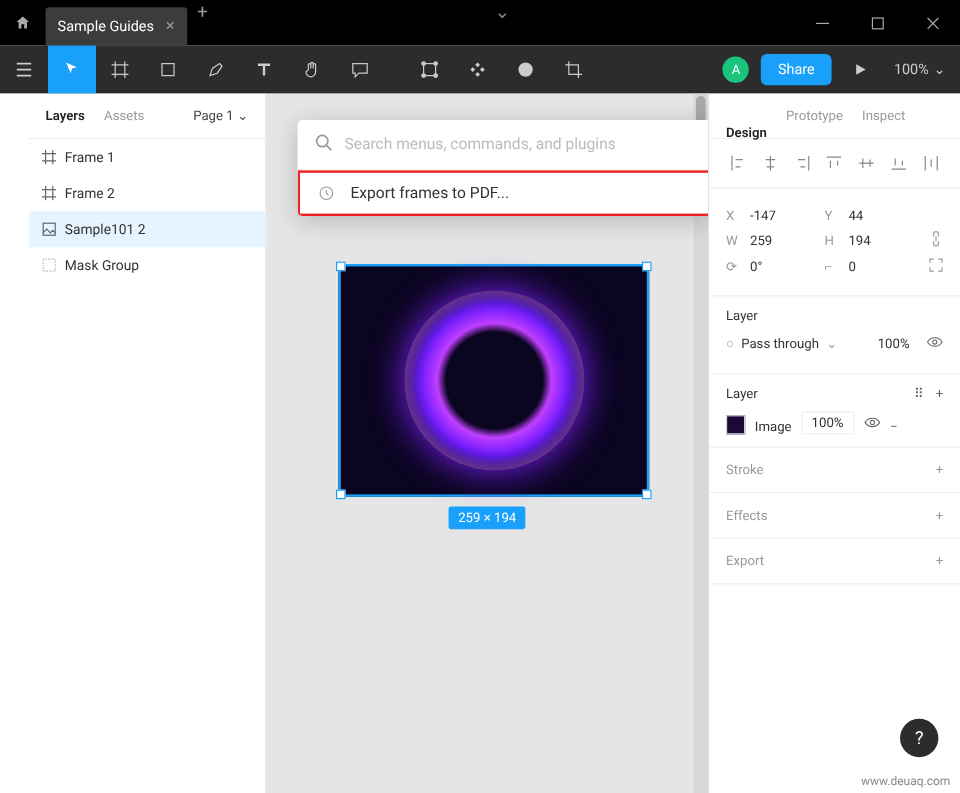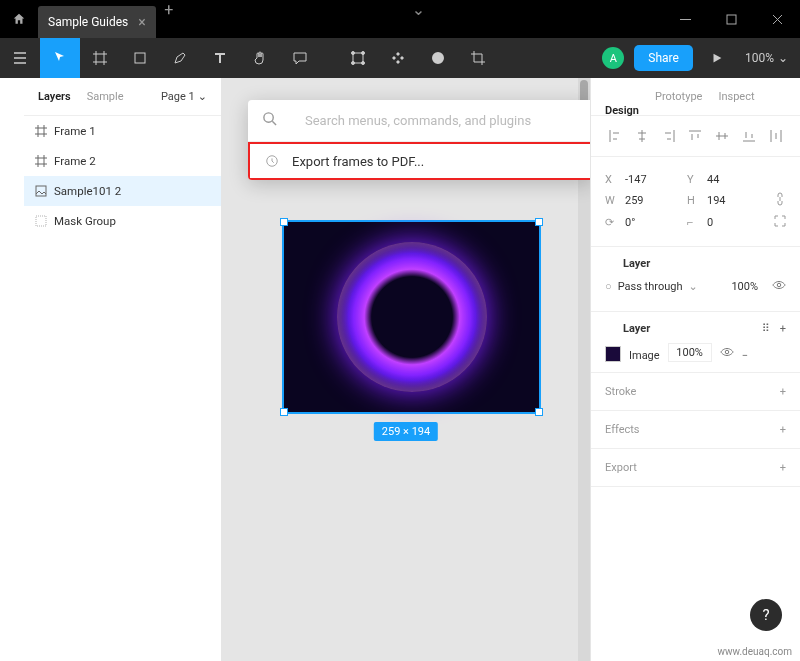--- a/index.html
+++ b/index.html
@@ -46,40 +46,40 @@
 .selected-frame { position: absolute; left: 60px; top: 142px; width: 259px; height: 194px; border: 2px solid #18a0fb; background: #0a0520; }
 .handle { position:absolute; width:8px; height:8px; background:#fff; border:1.5px solid #18a0fb; }
 .h-nw{left:-4px;top:-4px;} .h-ne{right:-4px;top:-4px;} .h-sw{left:-4px;bottom:-4px;} .h-se{right:-4px;bottom:-4px;}
 .ring-img { width:100%; height:100%; display:flex; align-items:center; justify-content:center;}
 .ring { width: 150px; height: 150px; border-radius: 50%; background: radial-gradient(circle, transparent 38%, #c040ff 45%, #8020ff 55%, #5010e0 60%, transparent 70%); box-shadow: 0 0 30px #8020ff, inset 0 0 20px #c060ff; filter: blur(0.5px); }
 .dim-badge { position:absolute; left:50%; transform:translateX(-50%); top: 344px; background:#18a0fb; color:#fff; font-size:11px; padding:3px 8px; border-radius:2px; }
 
 
 .palette { position: absolute; left: 26px; top: 22px; width: 345px; background:#fff; border-radius:4px; box-shadow: 0 4px 20px rgba(0,0,0,0.2); overflow:hidden; }
 .palette-search { display:flex; align-items:center; height:42px; padding:0 14px; gap:10px; border-bottom:1px solid #eee;}
-.palette-search input { border:none; outline:none; flex:1; font-size:13px; color:#333;margin-left:18px; }
+.palette-search input { border:none; outline:none; flex:1; font-size:13px; color:#333; }
 .palette-search input::placeholder { color:#bbb; }
 .palette-row { display:flex; align-items:center; height:38px; padding:0 14px; gap:12px; font-size:13px; color:#333; }
 .palette-row.hl { border: 2.5px solid #e22; }
 .palette-row .picon { width:16px; height:16px; color:#999; display:flex;align-items:center;justify-content:center;}
 .palette-row .shortcut { margin-left:auto; color:#999; font-size:12px;}
 
 
 .right-panel { width: 210px; border-left: 1px solid #e5e5e5; background:#fff; font-size:11px; color:#333;}
 .rp-tabs { display:flex; height:38px; align-items:center; padding:0 14px; gap:16px; border-bottom:1px solid #eee;}
 .rp-tabs .rtab { color:#999; }
 .rp-tabs .rtab.active { color:#222; font-weight:600;margin-top:28px;}
 .rp-section { padding: 10px 14px; border-bottom:1px solid #eee; }
 .align-row { display:flex; justify-content:space-between; }
 .align-btn { width:20px; height:20px; color:#888; display:flex;align-items:center;justify-content:center;}
 .prop-row { display:flex; align-items:center; gap:6px; margin:6px 0;}
 .prop-label { color:#999; width:14px; }
 .prop-val { width:56px; color:#333; }
 .prop-row .end-icon { margin-left:auto; color:#999;}
-.section-title { font-size:11px; font-weight:700; color:#333;margin-left:18px; }
+.section-title { font-size:11px; font-weight:400; color:#333; }
 .section-head { display:flex; align-items:center; justify-content:space-between;}
 .fill-row { display:flex; align-items:flex-end; gap:8px; margin-top:8px;}
 .fill-swatch { width:16px; height:16px; background:#1a0a3a; border:1px solid #ccc;}
 .fill-pct { border:1px solid #eee; padding:2px 6px; width:44px; text-align:center;}
 .collapsed { display:flex; align-items:center; justify-content:space-between; padding:12px 14px; color:#999; border-bottom:1px solid #eee;}
 
 .help-fab { position:absolute; right:18px; bottom:30px; width:32px; height:32px; border-radius:50%; background:#2c2c2c; color:#fff; display:flex;align-items:center;justify-content:center; font-size:15px;}
 .watermark { position:absolute; right:8px; bottom:4px; font-size:10px; color:#888;}
 </style>
 </head>
@@ -196,21 +196,21 @@
       <span>100%</span>
       <span>⌄</span>
     </div>
 </div>
 
 <div class="main">
 
   <div class="left-panel">
     <div class="left-header">
       <span class="lh-tab active">Layers</span>
-      <span class="lh-tab">Sample</span>
+      <span class="lh-tab">Assets</span>
       <span class="pages">
           <span>Page 1</span>
           <span>⌄</span>
         </span>
     </div>
     <div class="layer-row">
       <span class="licon">
           <svg width="12" height="12" viewBox="0 0 12 12" stroke="currentColor" fill="none">
             <path d="M3 0v12M9 0v12M0 3h12M0 9h12"></path>
           </svg>

